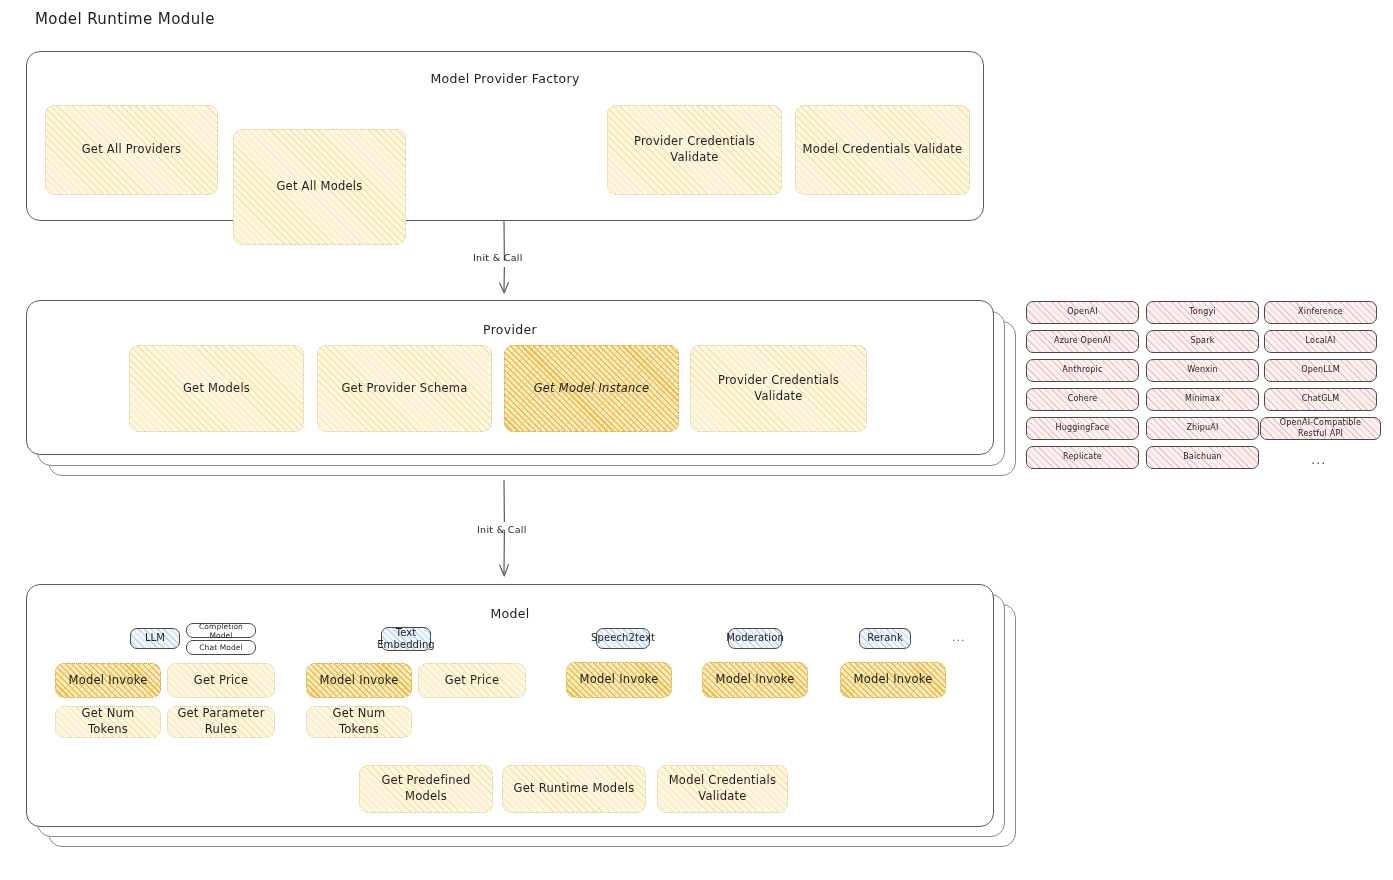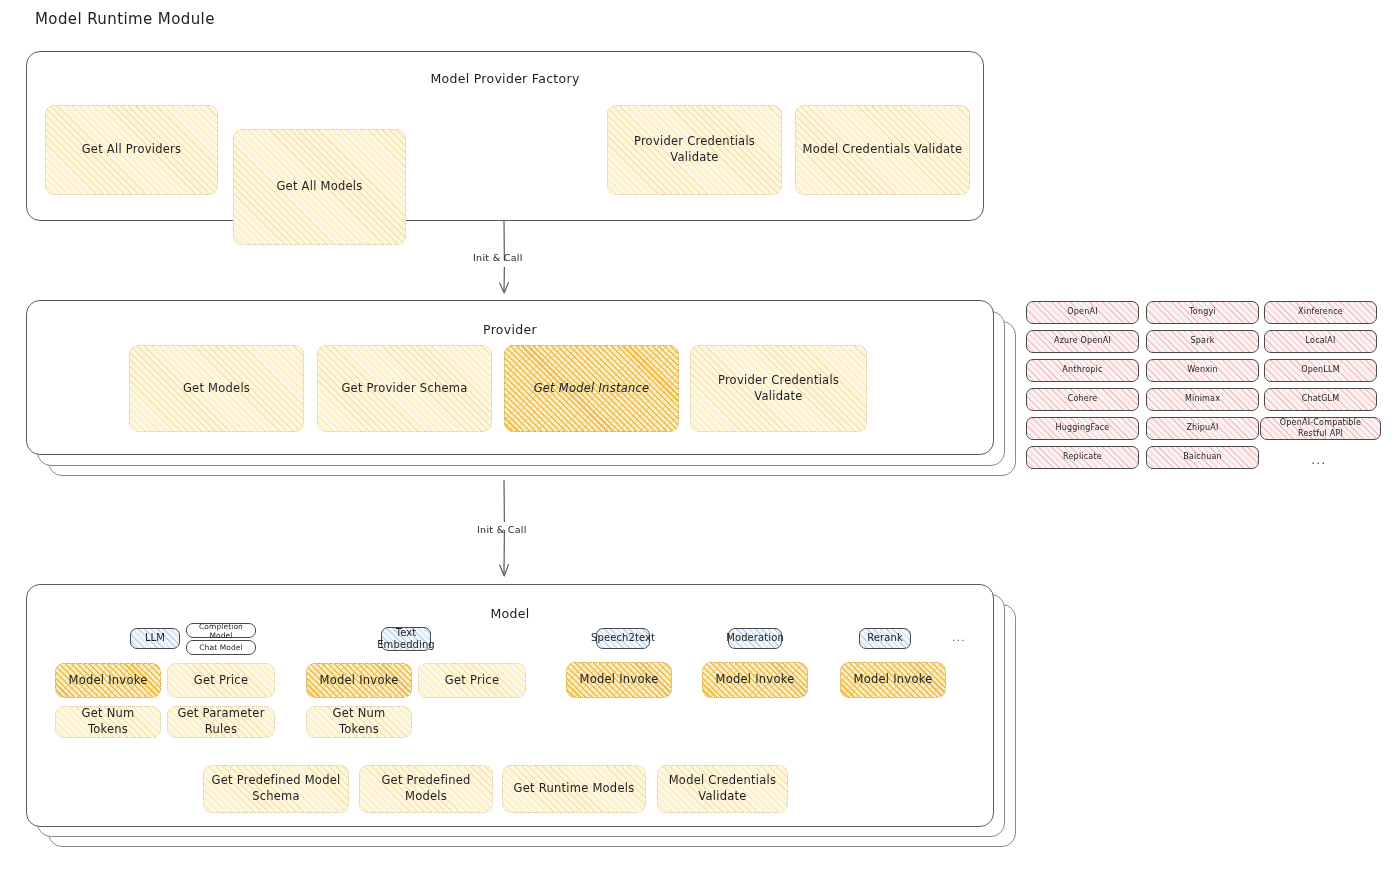--- a/index.html
+++ b/index.html
@@ -297,23 +297,20 @@
 
   <div class="node fill-blue" style="left:859px;top:628px;width:52px;height:21px;">
     <span>Rerank</span>
     </div>
   <div class="node fill-orange" style="left:840px;top:662px;width:106px;height:36px;">
     <span>Model Invoke</span>
     </div>
 
   <div class="ellipsis" style="left:952px;top:631px;font-size:11px;">...</div>
 
-  <div class="node fill-yellow" style="left:203px;top:765px;width:146px;height:48px;">
-    <span>Get Predefined Model Schema</span>
-    </div>
   <div class="node fill-yellow" style="left:359px;top:765px;width:134px;height:48px;">
     <span>Get Predefined Models</span>
     </div>
   <div class="node fill-yellow" style="left:502px;top:765px;width:144px;height:48px;">
     <span>Get Runtime Models</span>
     </div>
   <div class="node fill-yellow" style="left:657px;top:765px;width:131px;height:48px;">
     <span>Model Credentials Validate</span>
     </div>
 

